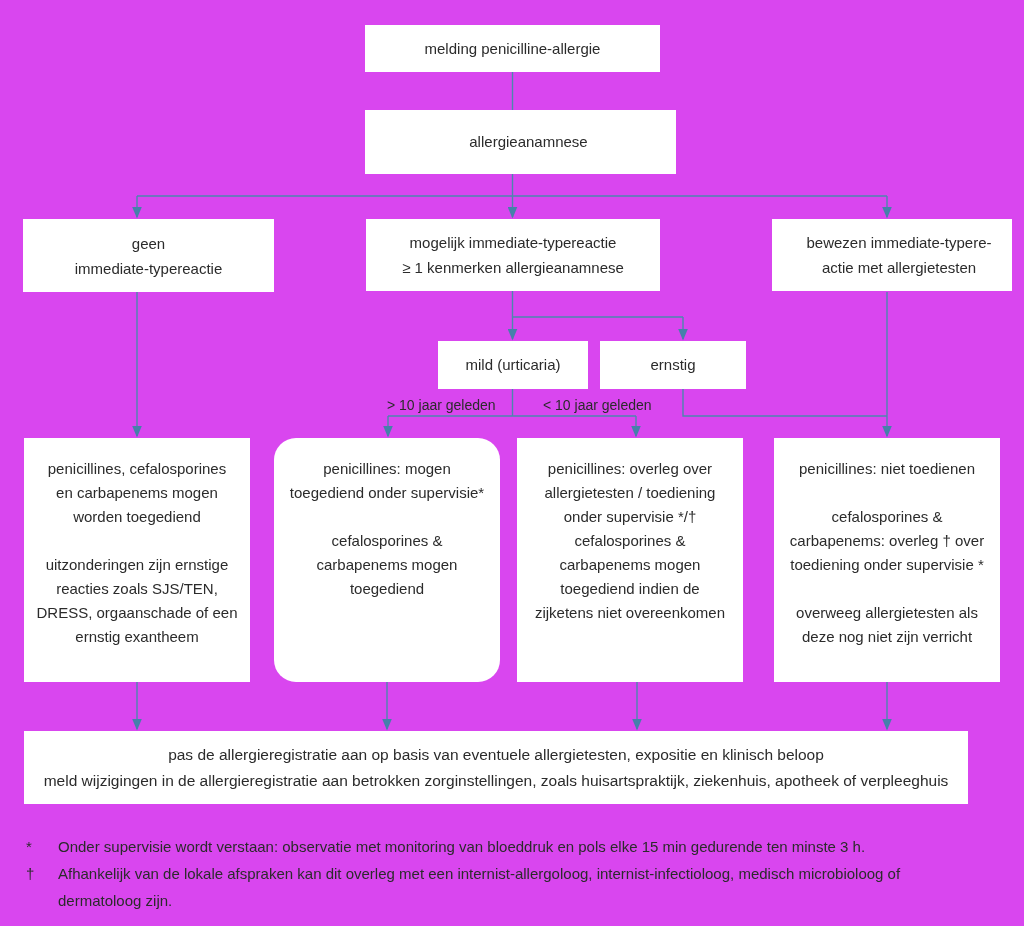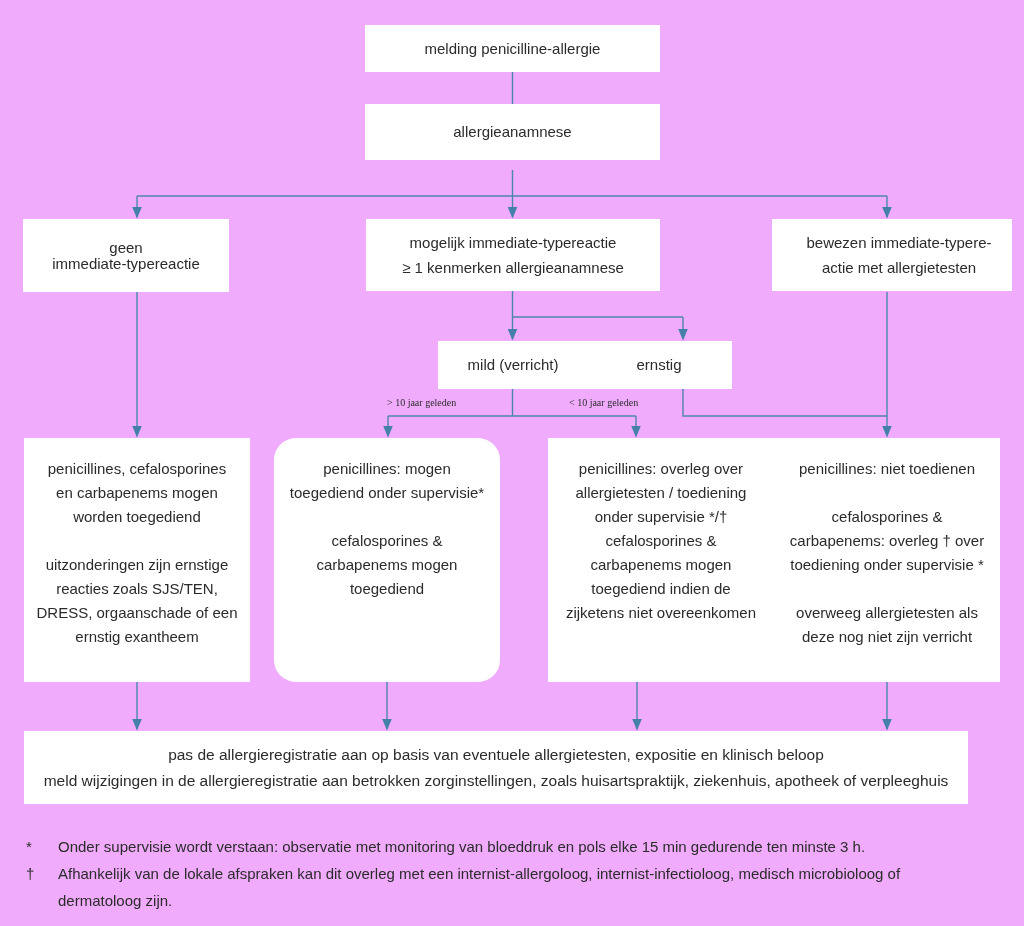--- a/index.html
+++ b/index.html
@@ -1,33 +1,33 @@
 <!DOCTYPE html>
 <html><head>
 <meta charset="utf-8">
 <style>
   html,body{margin:0;padding:0;}
   body{font-family:"Liberation Sans","DejaVu Sans",sans-serif;background:#e8e8e7;}
-  .canvas{position:relative;width:1024px;height:926px;background:#f0abfc;overflow:hidden;color:#2b2b2b;}
+  .canvas{position:relative;width:1024px;height:926px;background:#d946ef;overflow:hidden;color:#2b2b2b;}
   .edges{position:absolute;left:0;top:0;width:1024px;height:926px;pointer-events:none;}
   .node{position:absolute;background:#ffffff;display:flex;align-items:center;justify-content:center;
         text-align:center;white-space:pre-line;font-size:15px;line-height:24px;color:#2b2b2b;}
   .n-start   {left:365px;top:25px;width:295px;height:47px;}
-  .n-anamnese{left:365px;top:104px;width:295px;height:56px;}
-  .n-geen    {left:23px; top:219px;width:206px;height:73px;line-height:16px;}
+  .n-anamnese{left:365px;top:110px;width:295px;height:64px;padding-left:16px;}
+  .n-geen    {left:23px; top:219px;width:251px;height:73px;line-height:25px;}
   .n-mogelijk{left:366px;top:219px;width:294px;height:72px;line-height:25px;}
   .n-bewezen {left:772px;top:219px;width:226px;height:72px;line-height:25px;padding-left:14px;}
   .n-mild    {left:438px;top:341px;width:150px;height:48px;}
-  .n-ernstig {left:586px;top:341px;width:146px;height:48px;}
+  .n-ernstig {left:600px;top:341px;width:146px;height:48px;}
   .outcome   {align-items:flex-start;padding-top:19px;box-sizing:border-box;height:244px;top:438px;width:226px;text-align:center;}
-  .n-out1{left:24px;}  .n-out2{left:274px;border-radius:22px;}  .n-out3{left:548px;}  .n-out4{left:774px;}
+  .n-out1{left:24px;}  .n-out2{left:274px;border-radius:22px;}  .n-out3{left:517px;}  .n-out4{left:774px;}
   .n-footer  {left:24px;top:731px;width:944px;height:73px;font-size:15.5px;line-height:26px;}
-  .edge-label{position:absolute;font-size:10px;color:#2b2b2b;white-space:nowrap;font-family:Liberation Serif, serif;}
+  .edge-label{position:absolute;font-size:14px;color:#2b2b2b;white-space:nowrap;}
   .lbl-older  {left:387px;top:397px;}
-  .lbl-younger{left:569px;top:397px;}
+  .lbl-younger{left:543px;top:397px;}
   .footnotes{position:absolute;left:26px;top:833px;width:972px;font-size:15px;line-height:27px;color:#2b2b2b;}
   .footnote{display:flex;align-items:flex-start;}
   .fn-marker{width:32px;flex:0 0 32px;}
   .fn-text{flex:1;max-width:912px;}
 </style>
 </head>
 <body>
 
 <div class="canvas">
 
@@ -68,21 +68,21 @@
   <div class="node n-start">melding penicilline-allergie</div>
   <div class="node n-anamnese">allergieanamnese</div>
 
   <div class="node n-geen">geen
 immediate-typereactie</div>
   <div class="node n-mogelijk">mogelijk immediate-typereactie
 ≥ 1 kenmerken allergieanamnese</div>
   <div class="node n-bewezen">bewezen immediate-typere-
 actie met allergietesten</div>
 
-  <div class="node n-mild">mild (verricht)</div>
+  <div class="node n-mild">mild (urticaria)</div>
   <div class="node n-ernstig">ernstig</div>
 
   <div class="edge-label lbl-older">&gt; 10 jaar geleden</div>
   <div class="edge-label lbl-younger">&lt; 10 jaar geleden</div>
 
   <div class="node outcome n-out1">penicillines, cefalosporines
 en carbapenems mogen
 worden toegediend
 
 uitzonderingen zijn ernstige

